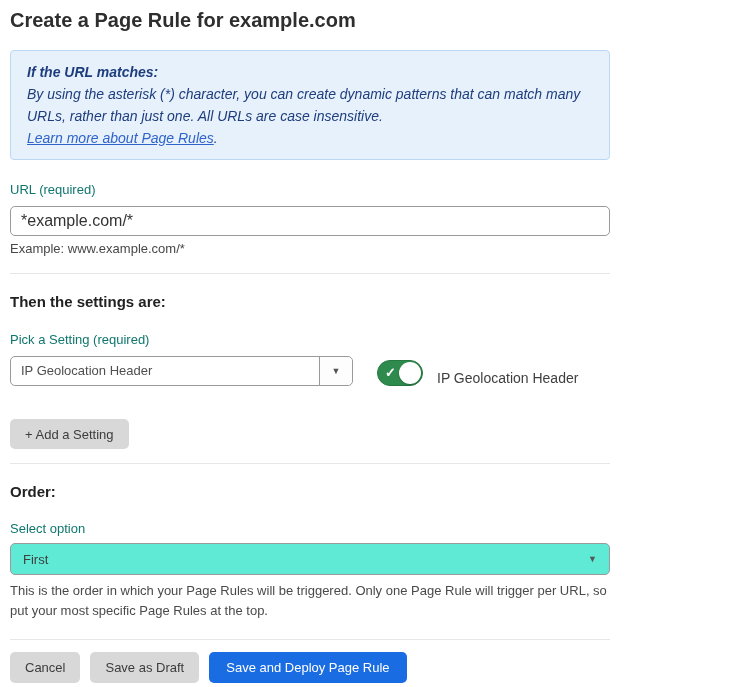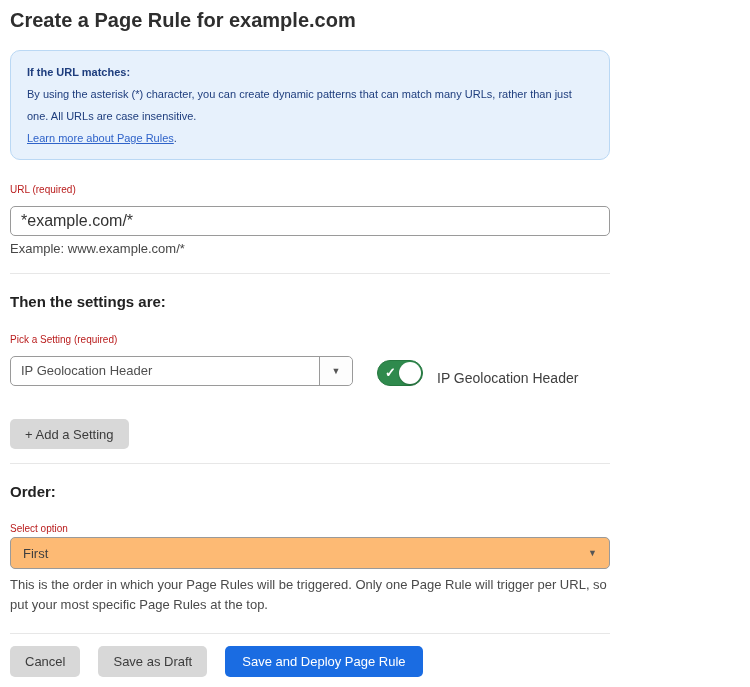--- a/index.html
+++ b/index.html
@@ -31,36 +31,37 @@
   .page-title {
     font-size: 20px;
     line-height: 24px;
     font-weight: bold;
     color: #2e2e2e;
     margin: 0 0 18px 0;
   }
   .info-box {
     background: var(--info-bg);
     border: 1px solid var(--info-border);
-    border-radius: 10px;
+    border-radius: 4px;
     padding: 10px 16px;
     color: var(--info-text);
-    font-size: 11px;
+    font-size: 14px;
     line-height: 22px;
+    font-style: italic;
   }
   .info-box .info-heading { font-weight: bold; }
   .info-box a {
     color: var(--link-blue);
     text-decoration: underline;
     cursor: pointer;
   }
   .field-label {
-    font-size: 10px;
+    font-size: 13px;
     line-height: 16px;
-    color: #b91c1c;
+    color: #0f766e;
     margin-top: 22px;
   }
   .text-input {
     display: block;
     width: 100%;
     height: 30px;
     margin-top: 8px;
     border: 1px solid var(--field-border);
     border-radius: 5px;
     padding: 0 10px;
@@ -169,44 +170,45 @@
     border: none;
     border-radius: 5px;
     font-family: Liberation Sans, sans-serif;
     font-size: 13px;
     cursor: pointer;
   }
   .btn.gray { background: var(--btn-gray); color: var(--btn-gray-text); }
   .btn.primary { background: var(--accent-blue); color: #ffffff; padding: 0 17px; }
   .add-setting { margin-top: 33px; height: 30px; }
   .order-select {
+    margin-top: 6px;
     width: 100%;
     height: 32px;
     border: 1px solid var(--field-border);
     border-radius: 5px;
-    background: #fdba74;
+    background: #5eead4;
     display: flex;
     align-items: center;
     justify-content: space-between;
     padding: 0 12px;
     cursor: pointer;
   }
   .order-select .select-value { font-size: 13px; color: #3f3f3f; }
   .order-select .caret { color: #555; font-size: 9px; }
   .order-helper {
     font-size: 13px;
     line-height: 20px;
     color: #4a4a4a;
     margin-top: 6px;
   }
   .footer-divider { margin-top: 18px; }
   .footer-actions {
     margin-top: 12px;
     display: flex;
-    gap: 18px;
+    gap: 10px;
   }
 </style>
 </head>
 <body>
 
 <div class="page">
 
   <h1 class="page-title">Create a Page Rule for example.com</h1>
 
   <div class="info-box">

